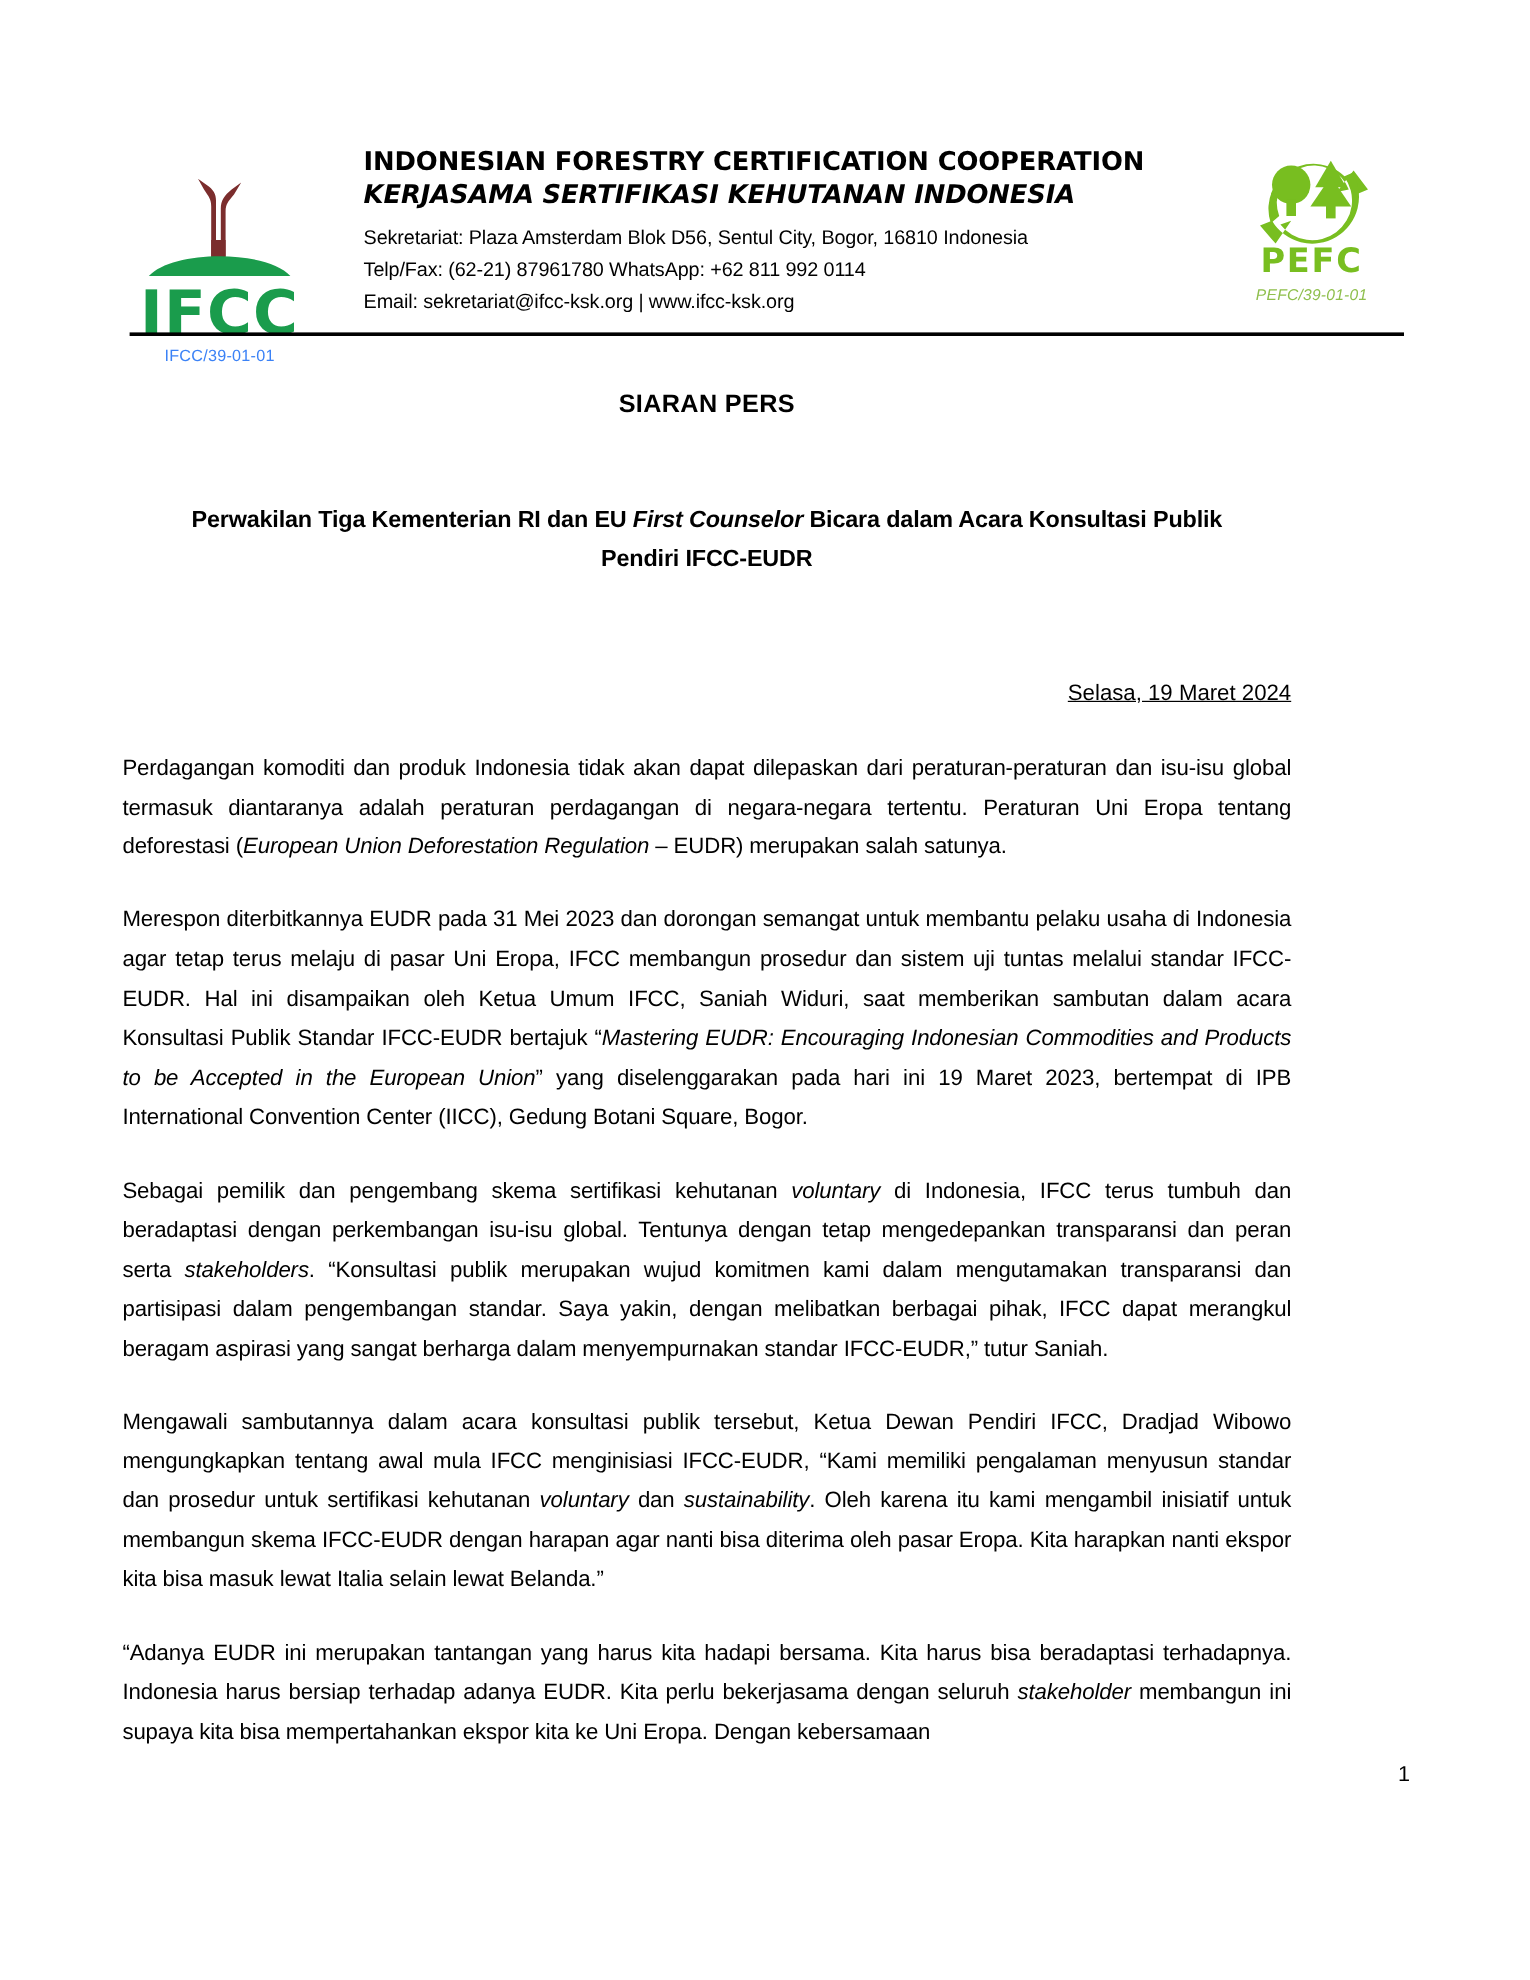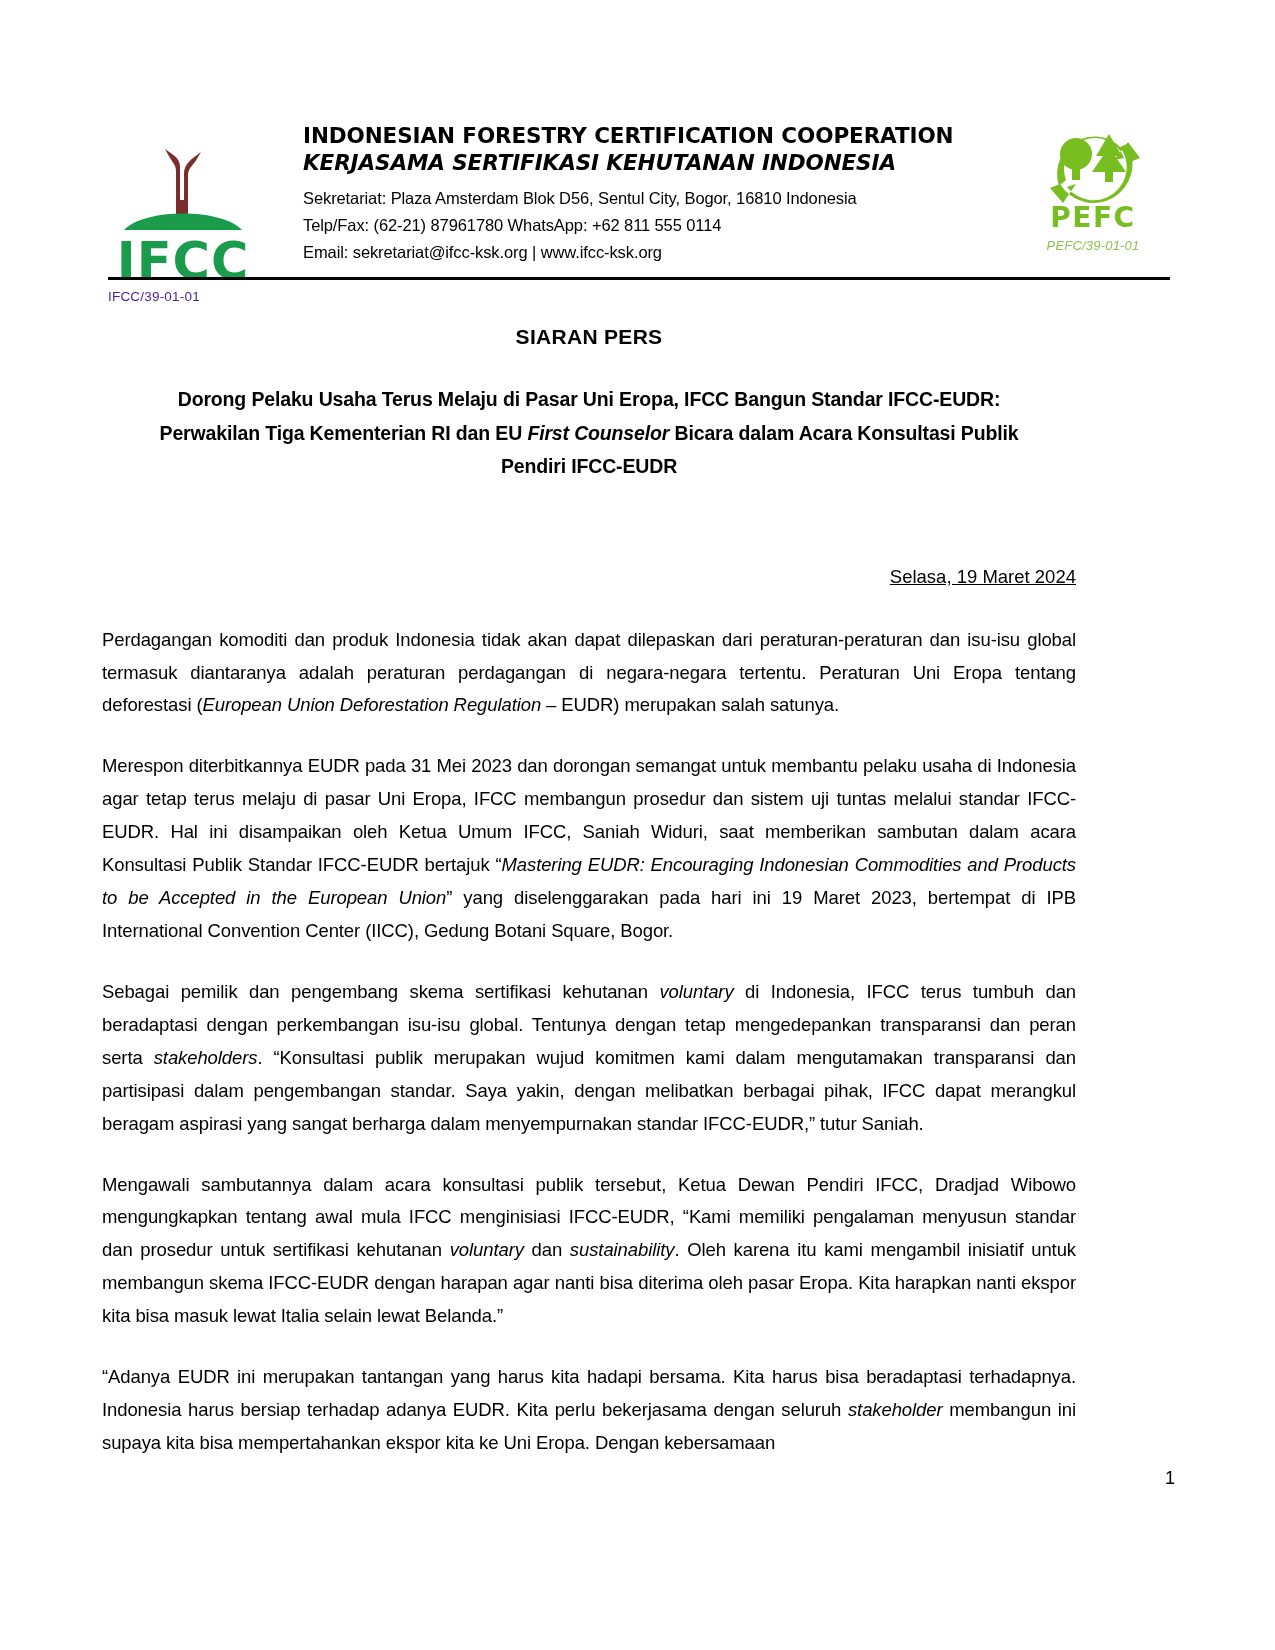--- a/index.html
+++ b/index.html
@@ -47,22 +47,22 @@
     font-size: 51px;
     color: #1a9c4c;
     text-align: center;
     letter-spacing: 1px;
     line-height: 1;
     margin-top: -6px;
   }
   .ifcc-code {
     font-family: "Liberation Sans", sans-serif;
     font-size: 13.5px;
-    color: #4c1d95;
-    text-align: left;
+    color: #3b82f6;
+    text-align: center;
     letter-spacing: 0.2px;
     margin-top: 2px;
   }
 
   .org-block {
     flex: 1 1 auto;
     padding-left: 45px;
     padding-top: 14px;
   }
   .org-name-en {
@@ -205,21 +205,21 @@
       </svg>
       <div class="ifcc-wordmark">IFCC</div>
       <div class="ifcc-code">IFCC/39-01-01</div>
     </div>
 
     <div class="org-block">
       <div class="org-name-en">INDONESIAN FORESTRY CERTIFICATION COOPERATION</div>
       <div class="org-name-id">KERJASAMA SERTIFIKASI KEHUTANAN INDONESIA</div>
       <div class="org-contact">
         <div>Sekretariat: Plaza Amsterdam Blok D56, Sentul City, Bogor, 16810 Indonesia</div>
-        <div>Telp/Fax: (62-21) 87961780 WhatsApp: +62 811 555 0114</div>
+        <div>Telp/Fax: (62-21) 87961780 WhatsApp: +62 811 992 0114</div>
         <div>Email: sekretariat@ifcc-ksk.org | www.ifcc-ksk.org</div>
       </div>
     </div>
 
     <div class="logo-pefc">
       <svg class="pefc-mark" viewBox="0 0 118 92">
 
         <path d="M25 72 A33 33 0 1 1 96 48 L106 44 L94 28 L80 46 L90 44 A26 26 0 1 0 32 66 Z" fill="#78be20"></path>
         <path d="M93 30 A33 33 0 0 1 26 70 L16 74 L29 89 L42 70 L33 73 A26 26 0 0 0 86 33 Z" fill="#78be20"></path>
 
@@ -235,21 +235,21 @@
     </div>
   </div>
 
   <div class="rule"></div>
 
   <div class="content">
 
     <div class="doc-kicker">SIARAN PERS</div>
 
     <div class="doc-title">
-      <span>Dorong Pelaku Usaha Terus Melaju di Pasar Uni Eropa, IFCC Bangun Standar IFCC-EUDR:</span><br>
+      <br>
       <span>Perwakilan Tiga Kementerian RI dan EU </span><em>First Counselor</em><span> Bicara dalam Acara Konsultasi Publik</span><br>
       <span>Pendiri IFCC-EUDR</span>
     </div>
 
     <div class="doc-date">Selasa, 19 Maret 2024</div>
 
     <p class="para first-para"><span>Perdagangan komoditi dan produk Indonesia tidak akan dapat dilepaskan dari peraturan-peraturan dan isu-isu global termasuk diantaranya adalah peraturan perdagangan di negara-negara tertentu. Peraturan Uni Eropa tentang deforestasi (</span><em>European Union Deforestation Regulation</em><span> – EUDR) merupakan salah satunya.</span></p>
 
     <p class="para"><span>Merespon diterbitkannya EUDR pada 31 Mei 2023 dan dorongan semangat untuk membantu pelaku usaha di Indonesia  agar tetap terus melaju di pasar Uni Eropa, IFCC  membangun prosedur dan sistem uji tuntas melalui standar IFCC-EUDR. Hal ini disampaikan oleh Ketua Umum IFCC, Saniah Widuri, saat memberikan sambutan dalam acara Konsultasi Publik Standar IFCC-EUDR bertajuk “</span><em>Mastering EUDR: Encouraging Indonesian Commodities and Products to be Accepted in the European Union</em><span>” yang diselenggarakan pada hari ini 19 Maret 2023, bertempat di IPB International Convention Center (IICC), Gedung Botani Square, Bogor.</span></p>
 

